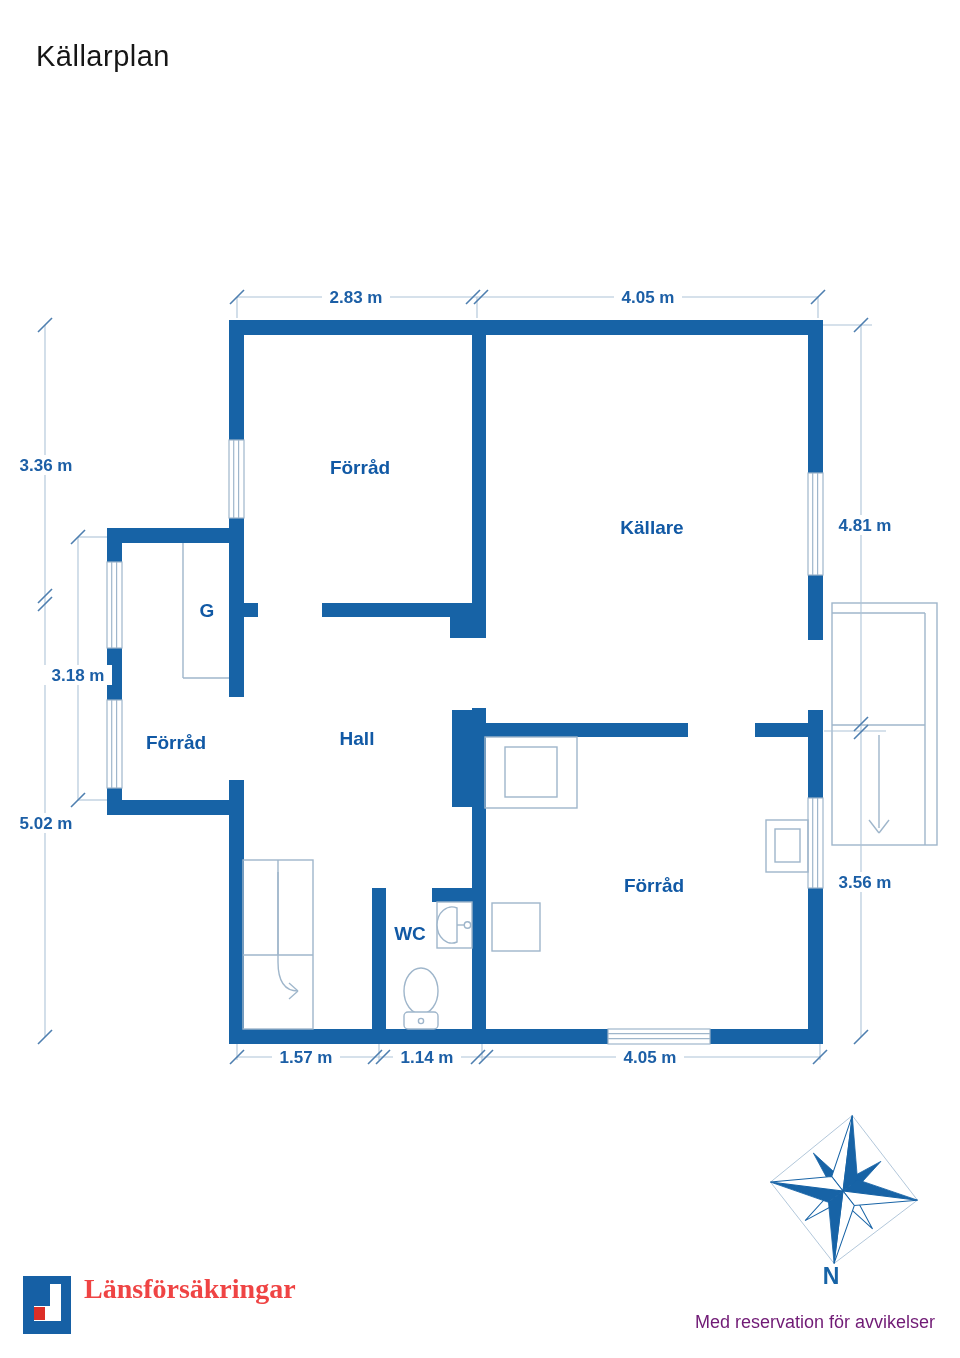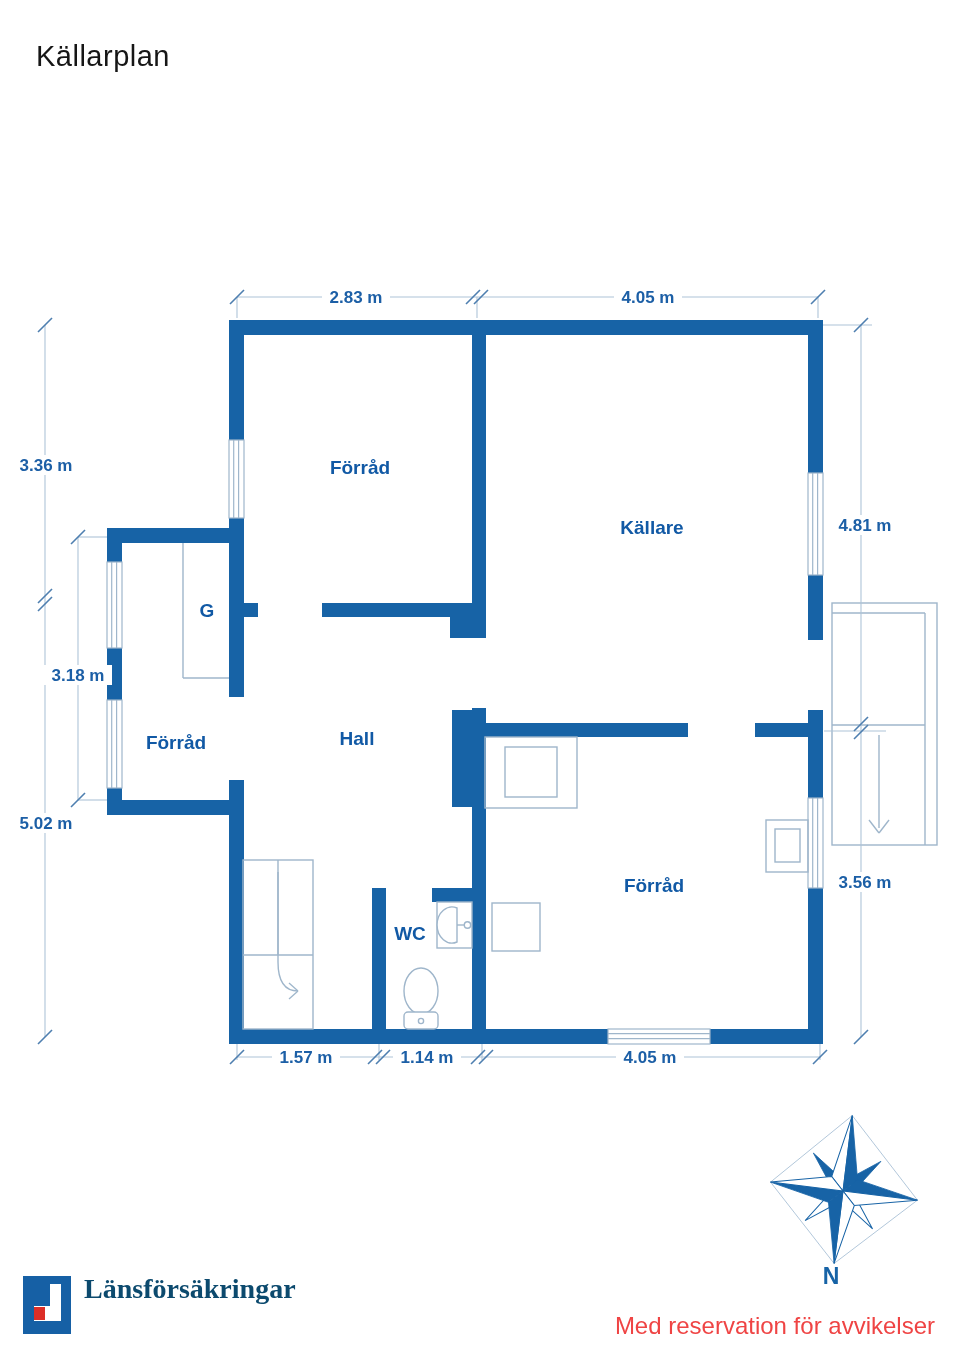--- a/index.html
+++ b/index.html
@@ -17,22 +17,22 @@
   .labelbg{fill:#ffffff;}
   text{text-anchor:middle;}
   .room{fill:#1159A5;font:700 19px "Liberation Sans",sans-serif;}
   .dim{fill:#1C5FA6;font:700 17px "Liberation Sans",sans-serif;}
   .north{fill:#1763A6;font:700 23px "Liberation Sans",sans-serif;}
   .rose-dark{fill:#1763A6;stroke:#1763A6;stroke-width:0.8;}
   .rose-light{fill:#ffffff;stroke:#1763A6;stroke-width:1;}
   .rose-frame{fill:none;stroke:#AEC4D8;stroke-width:0.9;}
   .footer-logo{position:absolute;left:23px;top:1276px;display:flex;align-items:flex-start;gap:13px;}
   .logo-text{font-family:"Liberation Serif",serif;font-weight:700;font-size:28px;
-        line-height:30px;color:#0c4a6e;white-space:nowrap;margin-top:-2px;}
-  .disclaimer{position:absolute;right:25px;top:1312px;font-size:24px;color:#ef4444;}
+        line-height:30px;color:#ef4444;white-space:nowrap;margin-top:-2px;}
+  .disclaimer{position:absolute;right:25px;top:1312px;font-size:18px;color:#701a75;}
 </style>
 </head>
 <body>
 
 <div class="page">
 
   <div class="page-title">Källarplan</div>
 
   <svg class="plan-svg" width="960" height="1358" viewBox="0 0 960 1358">
 

